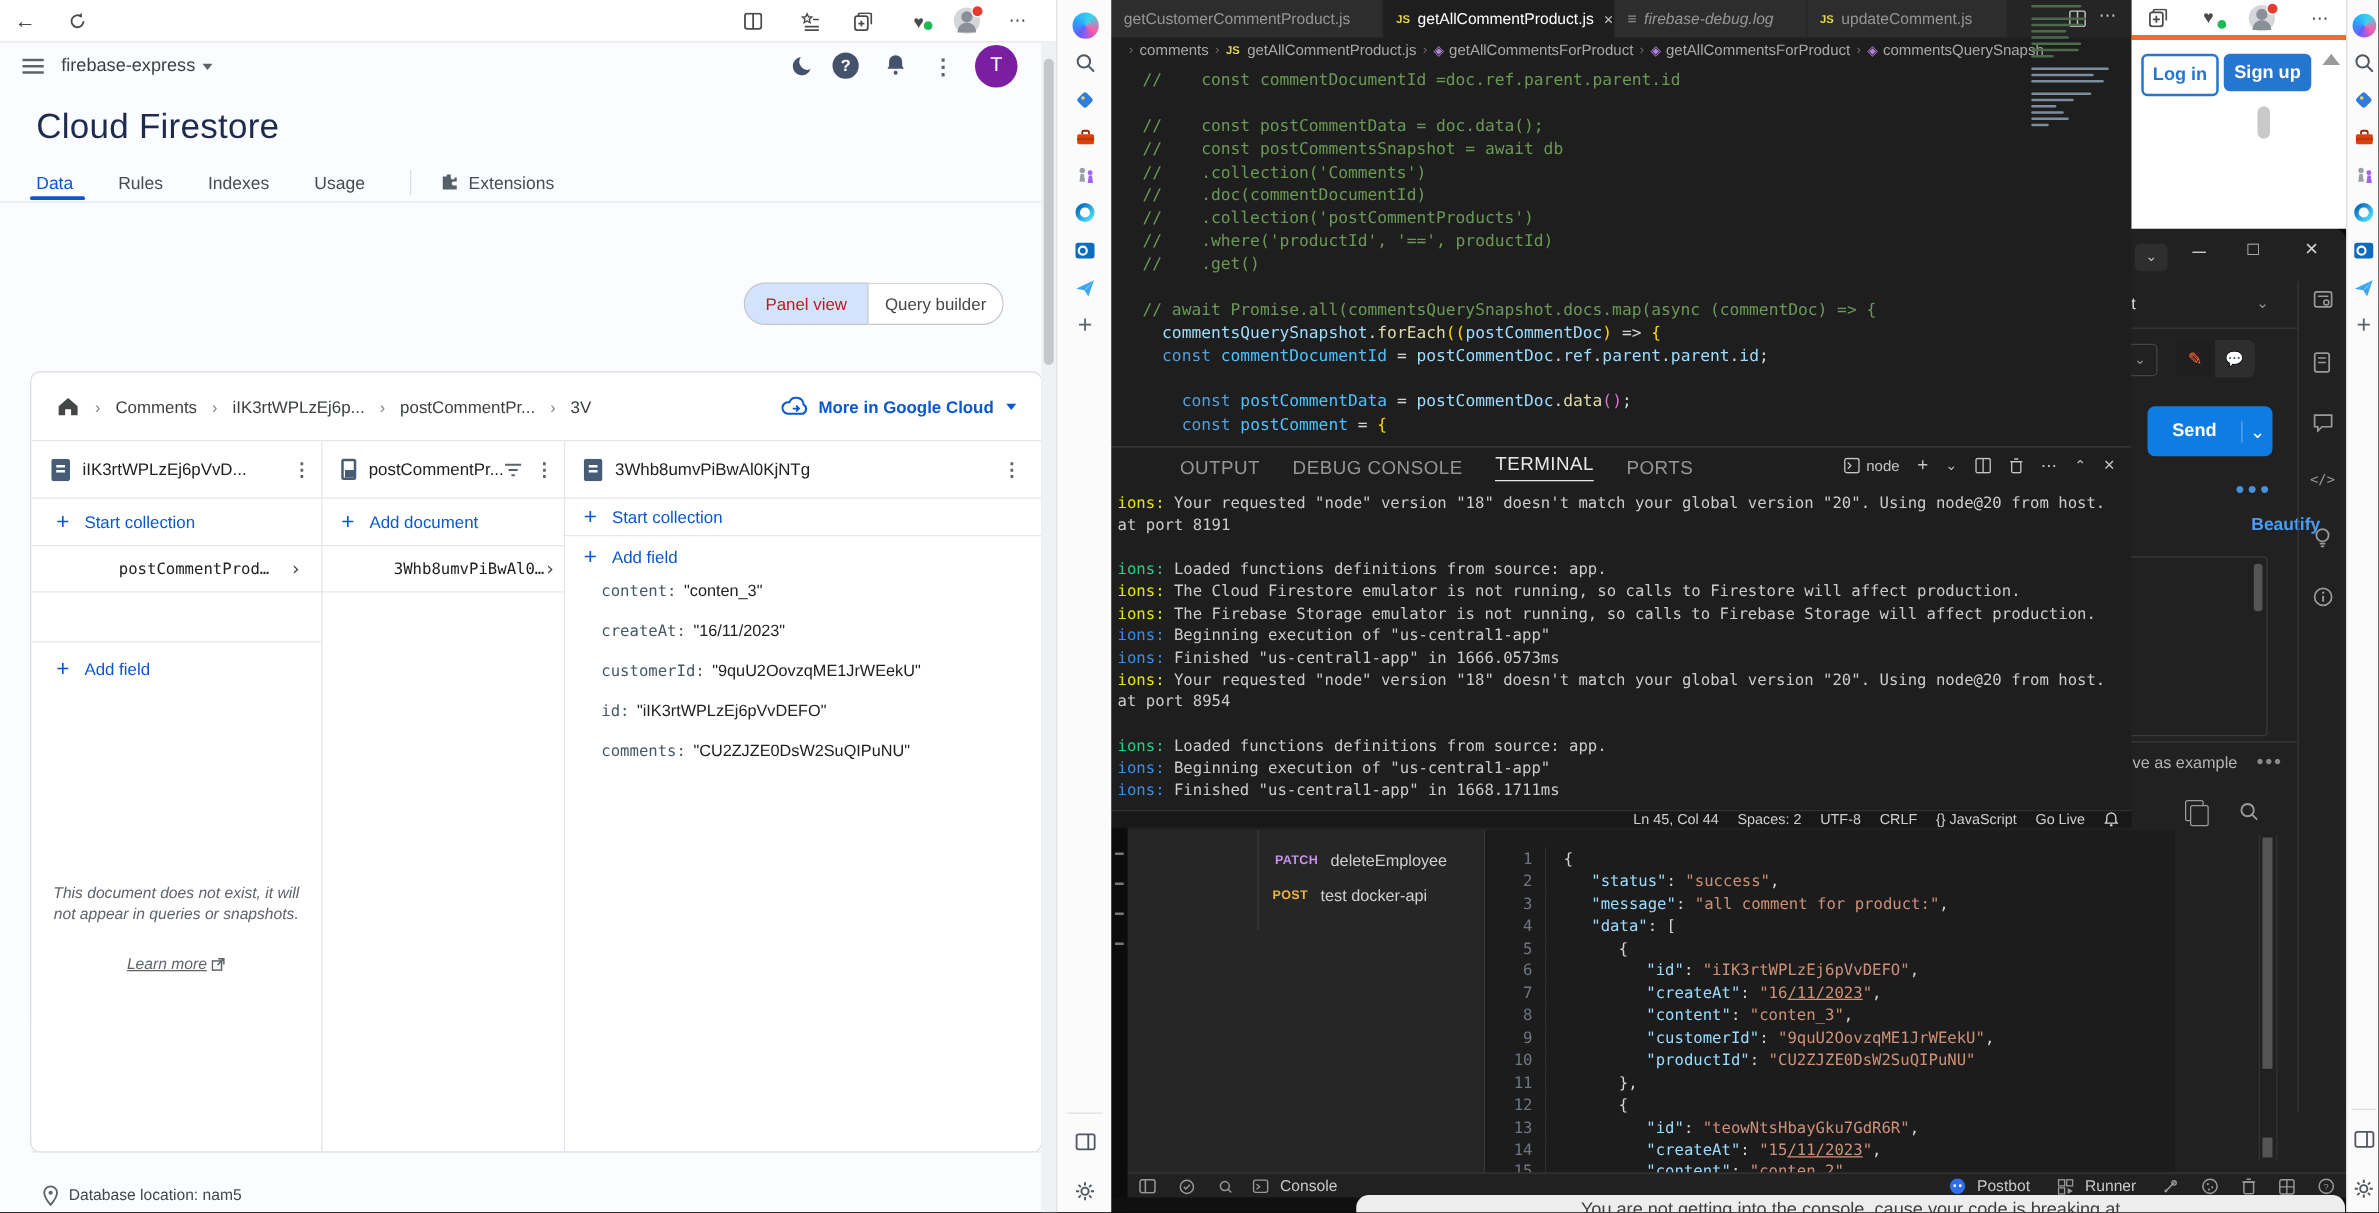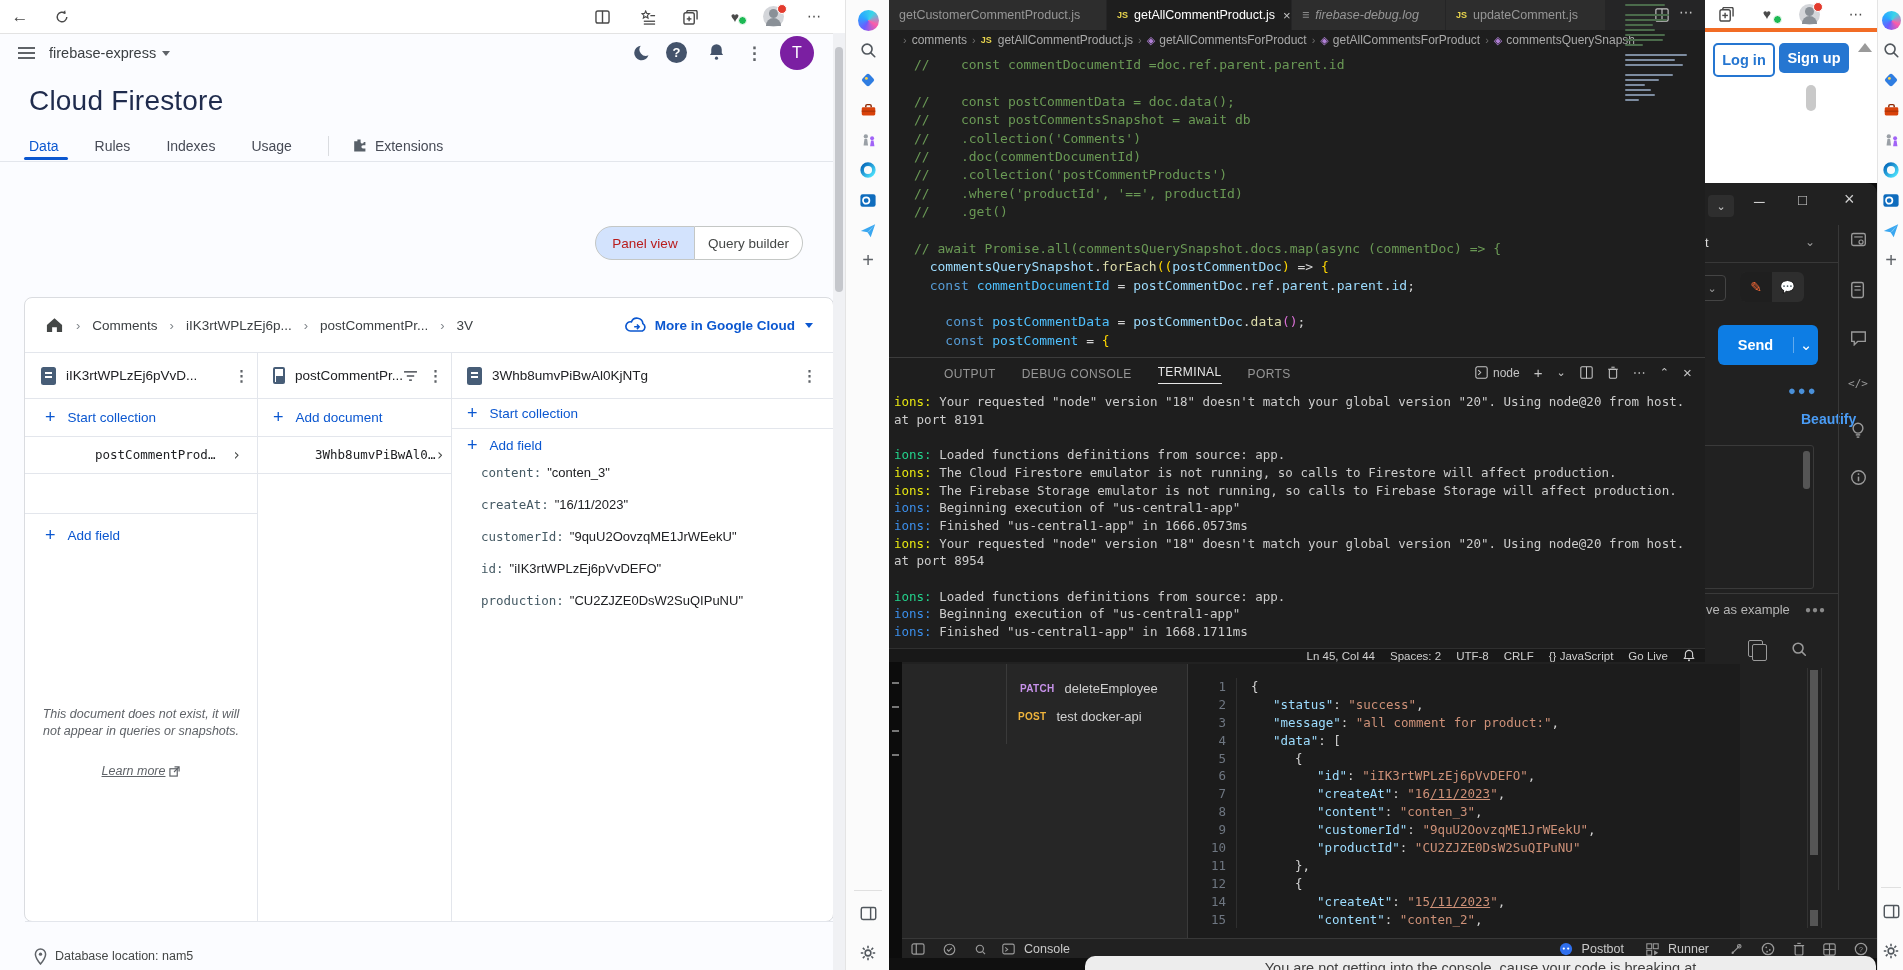--- a/index.html
+++ b/index.html
@@ -53,21 +53,21 @@
   .vbc{left:9px;top:30px;height:20px;display:flex;align-items:center;font-size:12px;color:#a9a9a9;white-space:nowrap;}
   .vbc .sep{color:#6e6e6e;margin:0 5px;font-size:11px;}
   .dia{color:#b180d7;margin-right:4px;font-size:11px;}
   .code{left:25px;top:56px;font-family:"DejaVu Sans Mono",monospace;font-size:13px;line-height:18.4px;white-space:pre;}
   .cl{height:18.4px;}
   .t-c{color:#6a9955;} .t-k{color:#569cd6;} .t-v{color:#9cdcfe;margin-top:44px;} .t-cv{color:#4fc1ff;}
   .t-f{color:#dcdcaa;} .t-p{color:#d4d4d4;} .t-by{color:#ffd700;} .t-bp{color:#da70d6;}
   .mmap{left:736px;top:4px;width:66px;display:flex;flex-direction:column;gap:3px;}
   .mmap div{height:2px;border-radius:1px;}
   .tdiv{left:0;top:357px;width:816px;height:1px;background:#3c3c3c;}
-  .ttab{font-size:12px;letter-spacing:.4px;color:#969696;margin-right:26px;cursor:pointer;text-transform:uppercase;}
+  .ttab{font-size:15px;letter-spacing:.4px;color:#969696;margin-right:26px;cursor:pointer;text-transform:uppercase;}
   .ttab.act{color:#e7e7e7;border-bottom:1px solid #e7e7e7;padding-bottom:4px;}
   .tact{color:#c5c5c5;font-size:13px;display:flex;align-items:center;gap:14px;}
   .term{left:5px;top:393px;font-family:"DejaVu Sans Mono",monospace;font-size:12.5px;line-height:17.7px;white-space:pre;color:#cccccc;}
   .p-y{color:#e5e510;} .p-g{color:#23d18b;} .p-b{color:#3b8eea;}
   .vstatus{left:0;top:648px;width:816px;height:14px;background:#181818;border-top:1px solid #2f2f2f;display:flex;align-items:center;justify-content:flex-end;gap:15px;padding-right:10px;box-sizing:border-box;font-size:11.5px;color:#cfcfcf;}
   
   .pm{left:902px;top:183px;width:975px;height:775px;background:#212121;border-radius:10px 10px 0 0;z-index:1;}
   .pmside{left:0px;top:481px;width:285px;height:294px;background:#262626;}
   .pmeth{font-size:10px;font-weight:700;letter-spacing:.3px;}
   .pname{font-size:13px;color:#d0d0d0;margin-left:10px;}
@@ -192,20 +192,21 @@
           <div class="jline"><span class="jnum">3</span><span class="jcode" style="padding-left: 36px;"><span class="j-k">"message"</span><span class="j-p">: </span><span class="j-s">"all comment for product:"</span><span class="j-p">,</span></span></div>
           <div class="jline"><span class="jnum">4</span><span class="jcode" style="padding-left: 36px;"><span class="j-k">"data"</span><span class="j-p">: [</span></span></div>
           <div class="jline"><span class="jnum">5</span><span class="jcode" style="padding-left: 58px;"><span class="j-p">{</span></span></div>
           <div class="jline"><span class="jnum">6</span><span class="jcode" style="padding-left: 80px;"><span class="j-k">"id"</span><span class="j-p">: </span><span class="j-s">"iIK3rtWPLzEj6pVvDEFO"</span><span class="j-p">,</span></span></div>
           <div class="jline"><span class="jnum">7</span><span class="jcode" style="padding-left: 80px;"><span class="j-k">"createAt"</span><span class="j-p">: </span><span class="j-s">"16</span><span class="j-su">/11/2023</span><span class="j-s">"</span><span class="j-p">,</span></span></div>
           <div class="jline"><span class="jnum">8</span><span class="jcode" style="padding-left: 80px;"><span class="j-k">"content"</span><span class="j-p">: </span><span class="j-s">"conten_3"</span><span class="j-p">,</span></span></div>
           <div class="jline"><span class="jnum">9</span><span class="jcode" style="padding-left: 80px;"><span class="j-k">"customerId"</span><span class="j-p">: </span><span class="j-s">"9quU2OovzqME1JrWEekU"</span><span class="j-p">,</span></span></div>
           <div class="jline"><span class="jnum">10</span><span class="jcode" style="padding-left: 80px;"><span class="j-k">"productId"</span><span class="j-p">: </span><span class="j-s">"CU2ZJZE0DsW2SuQIPuNU"</span></span></div>
           <div class="jline"><span class="jnum">11</span><span class="jcode" style="padding-left: 58px;"><span class="j-p">},</span></span></div>
           <div class="jline"><span class="jnum">12</span><span class="jcode" style="padding-left: 58px;"><span class="j-p">{</span></span></div>
+          <div class="jline"><span class="jnum">13</span><span class="jcode" style="padding-left: 80px;"><span class="j-k">"id"</span><span class="j-p">: </span><span class="j-s">"teowNtsHbayGku7GdR6R"</span><span class="j-p">,</span></span></div>
           <div class="jline"><span class="jnum">14</span><span class="jcode" style="padding-left: 80px;"><span class="j-k">"createAt"</span><span class="j-p">: </span><span class="j-s">"15</span><span class="j-su">/11/2023</span><span class="j-s">"</span><span class="j-p">,</span></span></div>
           <div class="jline"><span class="jnum">15</span><span class="jcode" style="padding-left: 80px;"><span class="j-k">"content"</span><span class="j-p">: </span><span class="j-s">"conten_2"</span><span class="j-p">,</span></span></div>
         </div>
     </div>
 
     <div class="a pmbar">
       <span class="pmic">
           <svg width="14" height="12" viewBox="0 0 16 14">
             <rect x="1" y="1" width="14" height="12" rx="2" fill="none" stroke="#9a9a9a" stroke-width="1.4"></rect>
             <line x1="6" y1="1" x2="6" y2="13" stroke="#9a9a9a" stroke-width="1.4"></line>
@@ -616,21 +617,21 @@
           </div>
           <div class="frow">
             <span class="fk">customerId:</span>
             <span class="fv">"9quU2OovzqME1JrWEekU"</span>
           </div>
           <div class="frow">
             <span class="fk">id:</span>
             <span class="fv">"iIK3rtWPLzEj6pVvDEFO"</span>
           </div>
           <div class="frow">
-            <span class="fk">production:</span>
+            <span class="fk">comments:</span>
             <span class="fv">"CU2ZJZE0DsW2SuQIPuNU"</span>
           </div>
         </div>
 
       <div class="a hline" style="left:0;top:623px;width:808px;"></div>
     </div>
     <div class="a flex" style="left:34px;top:944px;height:24px;">
       <span>
           <svg width="13" height="17" viewBox="0 0 14 18">
             <path d="M7 1 a5.5 5.5 0 0 1 5.5 5.5 C12.5 10.5 7 17 7 17 S1.5 10.5 1.5 6.5 A5.5 5.5 0 0 1 7 1 z" fill="none" stroke="#5f6368" stroke-width="1.6"></path>

